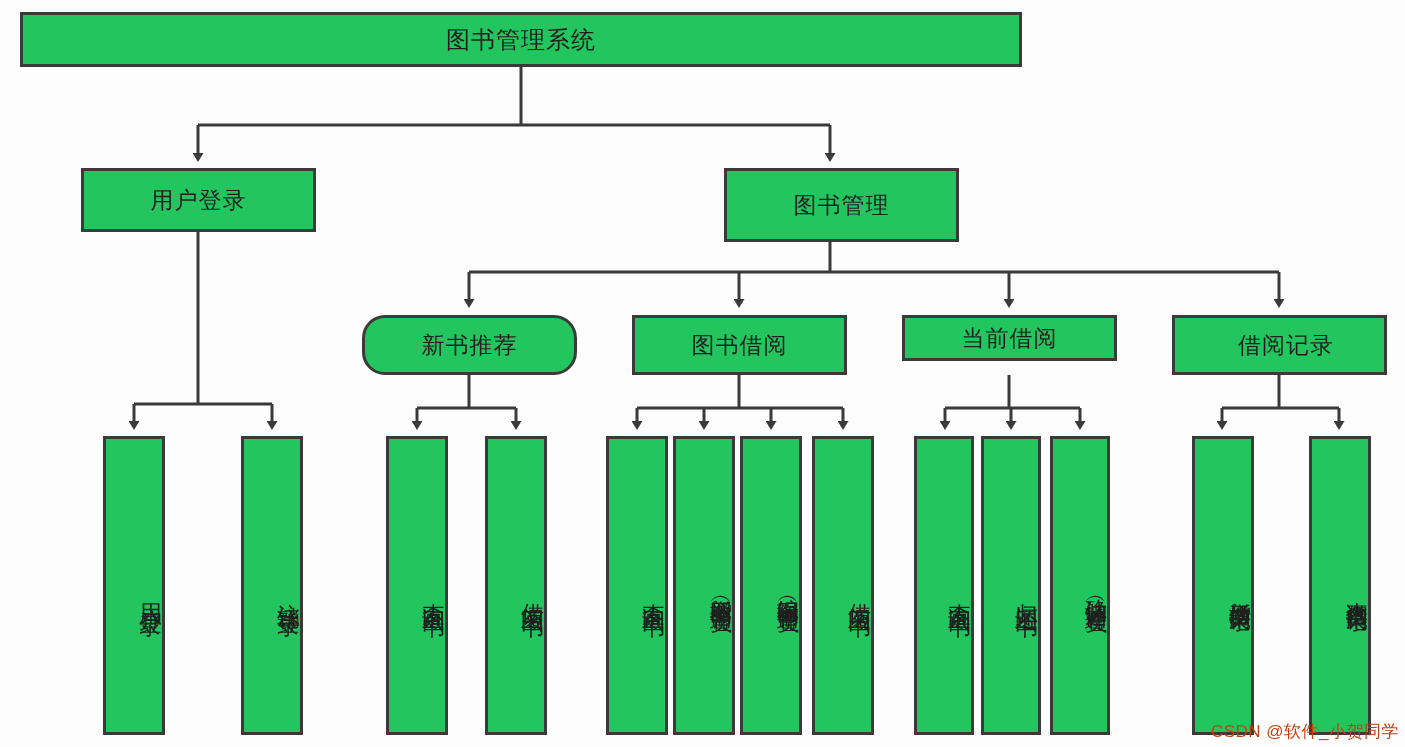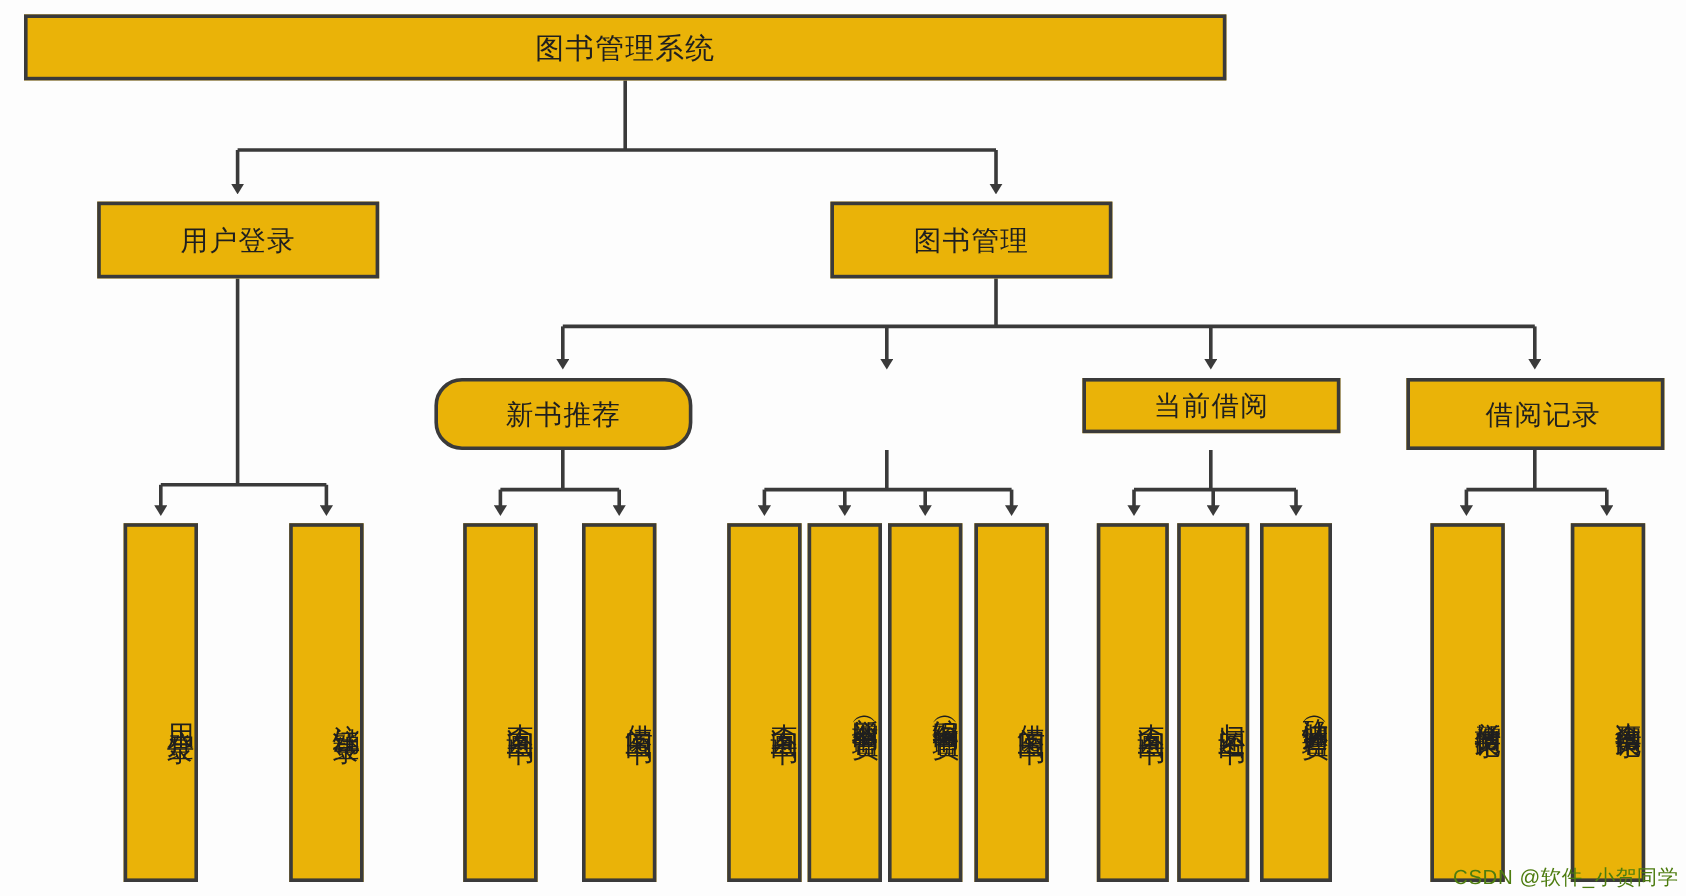--- a/index.html
+++ b/index.html
@@ -5,42 +5,42 @@
   html,body{margin:0;padding:0;background:#ffffff;}
   body{
     width:1405px;height:747px;overflow:hidden;
     font-family:"Liberation Sans","DejaVu Sans",sans-serif;
     background:#fdfdfd;
   }
   #stage{position:relative;width:1405px;height:747px;}
   svg#wires{position:absolute;left:0;top:0;width:1405px;height:747px;}
   .node{
     position:absolute;
-    background:#eab308;
+    background:#22c55e;
     border:3px solid #3a3a3a;
     box-sizing:border-box;
     display:flex;align-items:center;justify-content:center;
     color:#1f1f1f;
   }
   .node.horiz{font-size:23px;letter-spacing:1px;}
   .node.root{font-size:24px;}
   .node.leaf{
     writing-mode:vertical-rl;
     text-orientation:upright;
     font-size:23px;
     letter-spacing:4px;
     align-items:flex-start;
     justify-content:center;
     padding-top:14px;
     line-height:1;
   }
   .node.leaf.tall{padding-top:8px;font-size:22px;letter-spacing:2px;}
   .wm{
     position:absolute;right:6px;bottom:4px;
-    font-size:17px;color:#4d7c0f;
+    font-size:17px;color:#c2410c;
     letter-spacing:0.5px;
     white-space:nowrap;
     user-select:none;
   }
 </style>
 </head>
 <body>
 
 <div id="stage">
 
@@ -94,26 +94,29 @@
     </g>
   </svg>
 
   <div class="node horiz root" style="left:20px;top:12px;width:1002px;height:55px;">
     <span>图书管理系统</span>
   </div>
 
   <div class="node horiz" style="left:81px;top:168px;width:235px;height:64px;">
     <span>用户登录</span>
   </div>
-  <div class="node horiz" style="left:692px;top:168px;width:235px;height:64px;">
+  <div class="node horiz" style="left:724px;top:168px;width:235px;height:74px;">
     <span>图书管理</span>
   </div>
 
   <div class="node horiz" style="left:362px;top:315px;width:215px;height:60px;border-radius:23px;">
     <span>新书推荐</span>
+  </div>
+  <div class="node horiz" style="left:632px;top:315px;width:215px;height:60px;">
+    <span>图书借阅</span>
   </div>
   <div class="node horiz" style="left:902px;top:315px;width:215px;height:46px;">
     <span>当前借阅</span>
   </div>
   <div class="node horiz" style="left:1172px;top:315px;width:215px;height:60px;padding-left:13px;">
     <span>借阅记录</span>
   </div>
 
   <div class="node leaf" style="left:103px;top:436px;width:62px;height:299px;">
     <span>用户登录</span>

